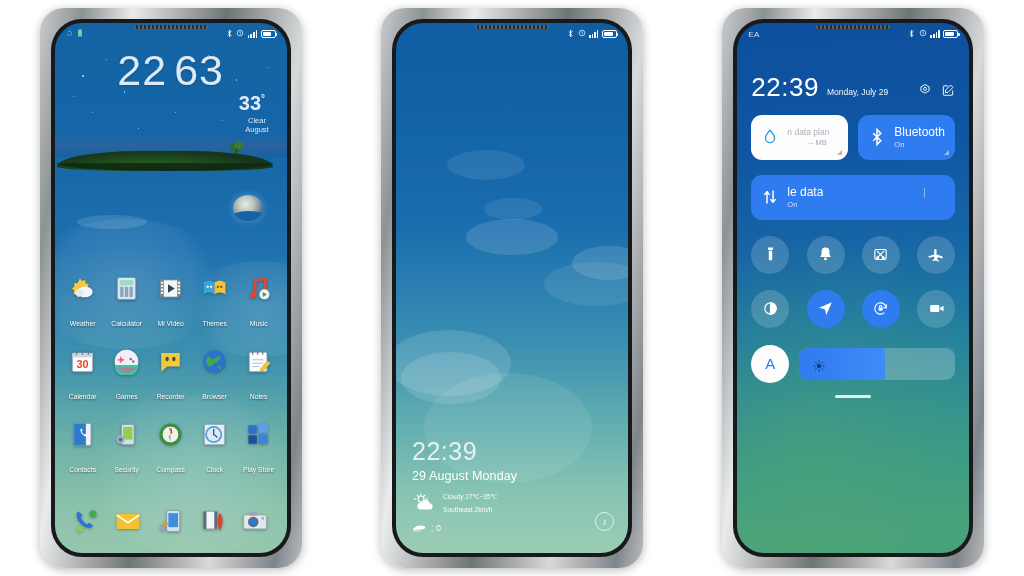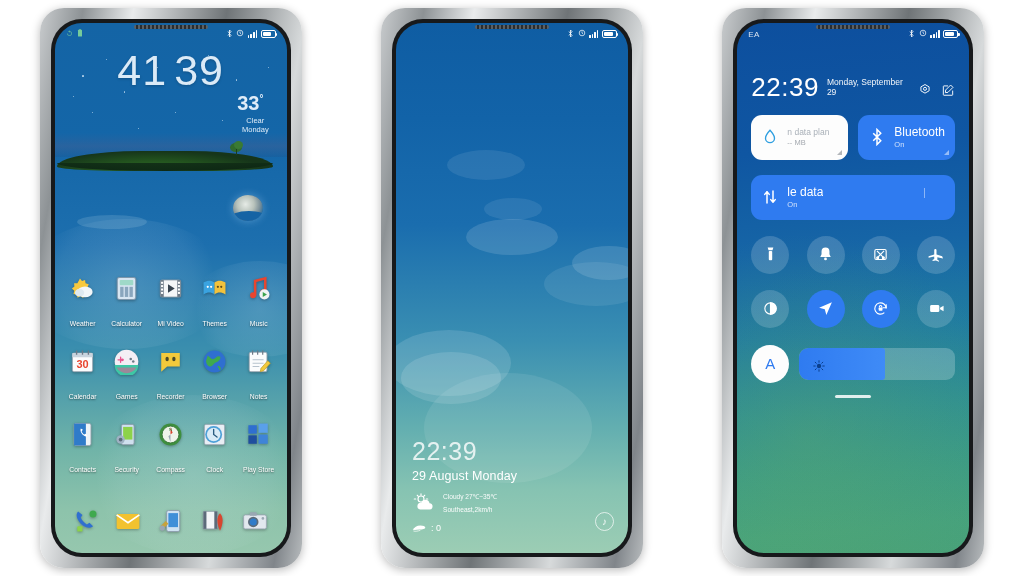--- a/index.html
+++ b/index.html
@@ -250,21 +250,21 @@
     overflow:hidden;
   }
   .tile.white { background:#fdfdfd; color:#6a7078; }
   .tile.blue  { background:#2f7bf0; color:#fff; }
   .tile.outline { background: transparent; border:1px solid rgba(255,255,255,.72); color:#fff; }
   .tile-ic { width: 18px; height: 18px; flex:0 0 auto; }
   .tile-txt { display:flex; flex-direction:column; gap: 1px; min-width:0; }
   .tile-title { font-size: 12px; white-space:nowrap; overflow:hidden; }
   .tile.white .tile-title { color:#a9b0b8; font-size: 8.5px; }
   .tile-sub { font-size: 7.5px; opacity:.78; white-space:nowrap; }
-  .tile.white .tile-sub { color:#8a9199; font-size: 7.5px; }
+  .tile.white .tile-sub { color:#8a9199; font-size: 7.5px; margin-left: 21px; }
   .tile-corner {
     position:absolute; right: 6px; bottom: 5px;
     width:0;height:0;border-style:solid;border-width: 0 0 5px 5px;
     border-color: transparent transparent currentColor transparent; opacity:.5;
   }
   .tile-bar {
     position:absolute; right: 30px; top: 13px; width:1px; height: 10px;
     background: rgba(255,255,255,.45);
   }
 
@@ -362,28 +362,28 @@
                   <i></i>
                 </span>
               <span class="batt">
                   <i></i>
                 </span>
             </div>
           </div>
 
           <div class="home-clock">
             <div class="hm">
-              <span>41</span><span class="sep"></span><span>39</span>
+              <span>22</span><span class="sep"></span><span>63</span>
             </div>
           </div>
 
           <div class="home-weather">
             <div class="temp"><span>33</span><sup>°</sup></div>
             <div class="cond">Clear</div>
-            <div class="city">Monday</div>
+            <div class="city">August</div>
           </div>
 
           <div class="island-wrap">
             <div class="horizon-glow"></div>
             <div class="island"></div>
             <div class="island-dark"></div>
             <div class="tree">
               <div class="c c1"></div>
                 <div class="c c2"></div>
                 <div class="t"></div>
@@ -748,21 +748,21 @@
               <span class="batt">
                   <i></i>
                 </span>
             </div>
           </div>
 
           <div class="cc-body">
 
             <div class="cc-clockrow">
               <div class="cc-time">22:39</div>
-              <div class="cc-date">Monday, September 29</div>
+              <div class="cc-date">Monday, July 29</div>
               <div class="cc-actions">
                 <span class="cc-act">
                   <svg viewBox="0 0 24 24" fill="none" stroke="#fff" stroke-width="1.7">
                       <path d="M12 2.6l7 4v6.8l-7 4-7-4V6.6z"></path>
                       <circle cx="12" cy="10" r="2.6"></circle>
                     </svg>
                 </span>
                 <span class="cc-act">
                   <svg viewBox="0 0 24 24" fill="none" stroke="#fff" stroke-width="1.7">
                       <path d="M20 13v7a1 1 0 0 1-1 1H5a1 1 0 0 1-1-1V6a1 1 0 0 1 1-1h7"></path>

